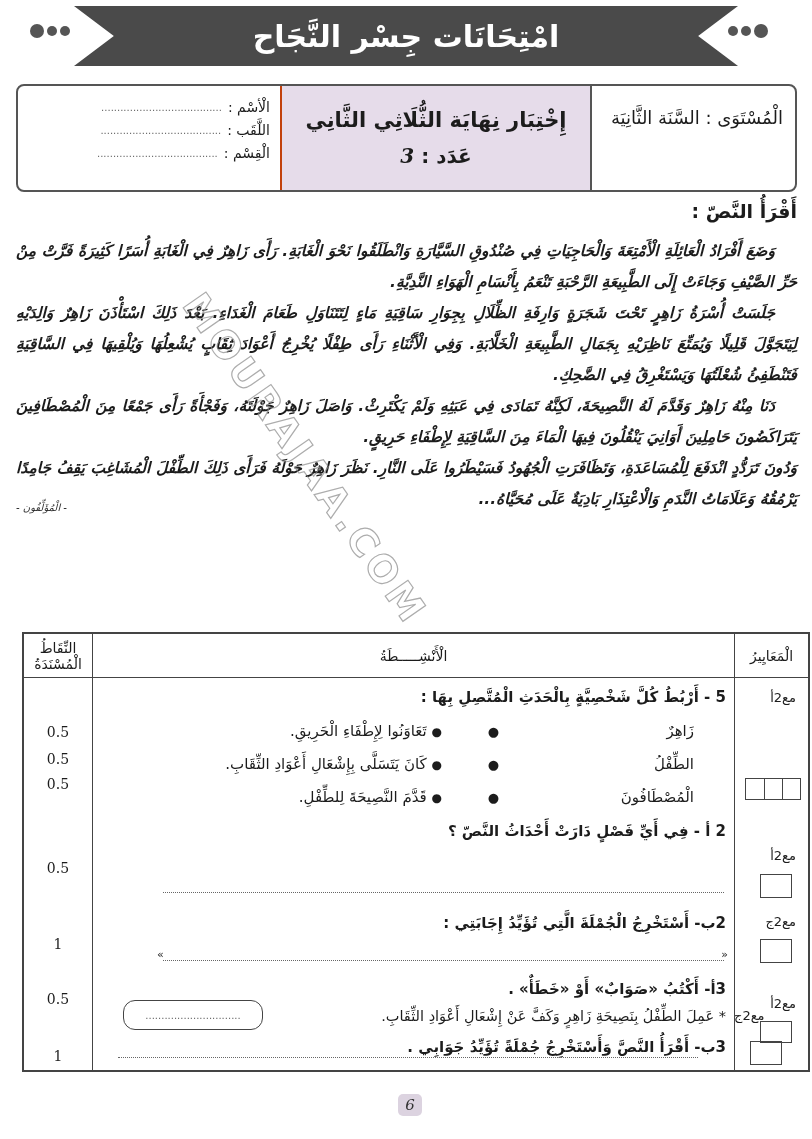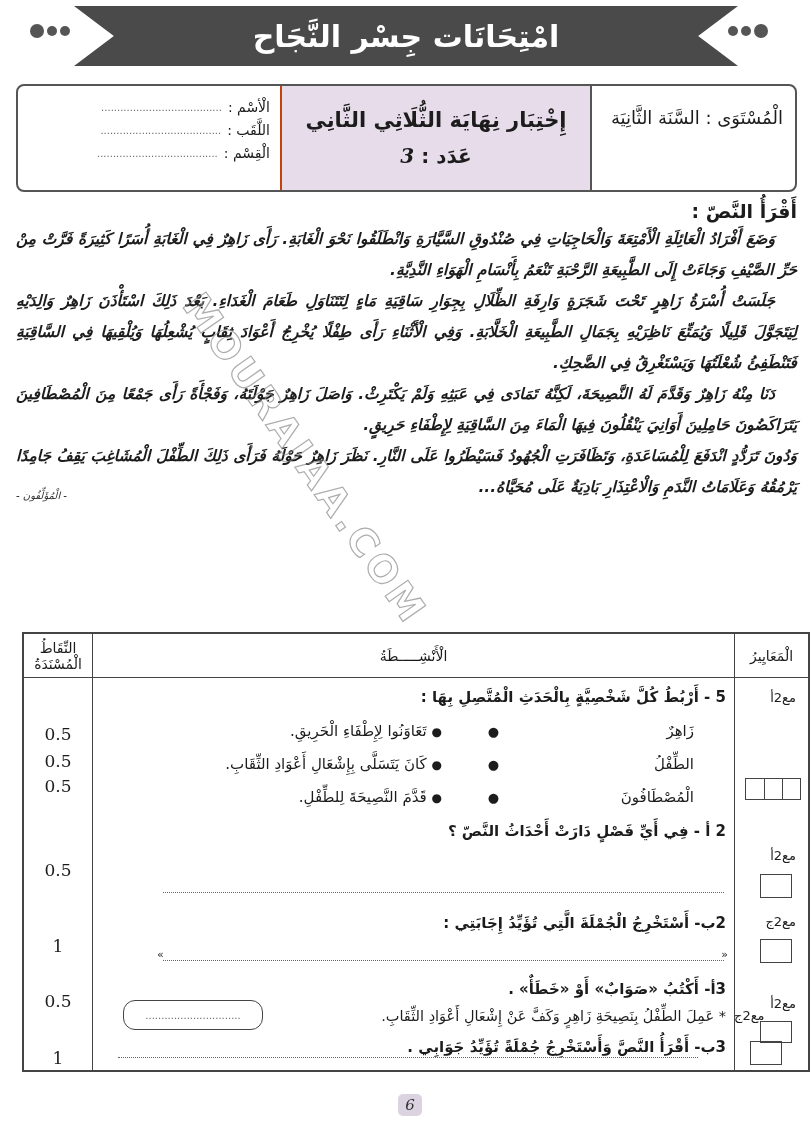--- a/index.html
+++ b/index.html
@@ -37,21 +37,21 @@
   }
   .info-title .t1 { font-size: 21px; font-weight: bold; }
   .info-title .t2 { font-size: 20px; font-weight: bold; }
   .info-title .t2 .num { font-style: italic; font-family: "DejaVu Serif", serif; }
   .info-student { flex: 1; padding: 10px 10px 0 0; font-size: 14px; line-height: 23px; }
   .info-student .row { display: flex; gap: 6px; }
   .info-student .dots { color: #666; letter-spacing: 0px; font-size: 10px; }
 
   
   .reading { position: absolute; left: 16px; top: 200px; width: 781px; direction: rtl; }
-  .reading-heading { font-size: 19px; font-weight: bold; margin-bottom: 2px; padding-right: 0px; }
+  .reading-heading { font-size: 19px; font-weight: bold; margin-bottom: 14px; padding-right: 0px; }
   .reading-para { font-size: 15.5px; font-weight: bold; line-height: 31px; text-align: justify; font-style: italic; }
   .reading-para.indent { text-indent: 22px; }
   .reading-source { font-size: 10px; font-weight: normal; float: left; color: #333; margin-top: 8px; }
 
   .watermark {
     position: absolute; left: 210px; top: 285px; transform: rotate(55deg); transform-origin: left top;
     font-size: 38px; font-weight: bold; color: transparent; -webkit-text-stroke: 1.2px #8a8a8a;
     letter-spacing: 4px; opacity: 0.7; pointer-events: none; white-space: nowrap;
   }
 
@@ -78,21 +78,21 @@
   .q { font-size: 15px; font-weight: bold; right: 8px; white-space: nowrap; }
   .match-left { font-size: 15px; right: 40px; }
   .match-bullet { font-size: 13px; right: 235px; }
   .match-right { font-size: 15px; right: 292px; }
   .answer-line { left: 70px; right: 10px; border-bottom: 1.5px dotted #666; height: 1px; }
   .answer-box {
     left: 30px; width: 140px; height: 30px; border: 1.5px solid #444; border-radius: 12px;
     display: flex; align-items: center; justify-content: center; color: #666; font-size: 10px;
   }
   .stmt { font-size: 14.5px; right: 8px; white-space: nowrap; }
-  .pts { font-size: 17px; left: 0; width: 68px; text-align: center; font-family: "DejaVu Serif", serif; }
+  .pts { font-size: 14px; left: 0; width: 68px; text-align: center; font-family: "DejaVu Serif", serif; }
 
   .page-num {
     position: absolute; left: 398px; top: 1094px; width: 24px; height: 22px;
     background: #dcd3e0; border-radius: 5px; display: flex; align-items: center; justify-content: center;
     font-size: 15px; font-style: italic; font-family: "DejaVu Serif", serif; color: #333;
   }
 </style>
 </head>
 <body>
 

